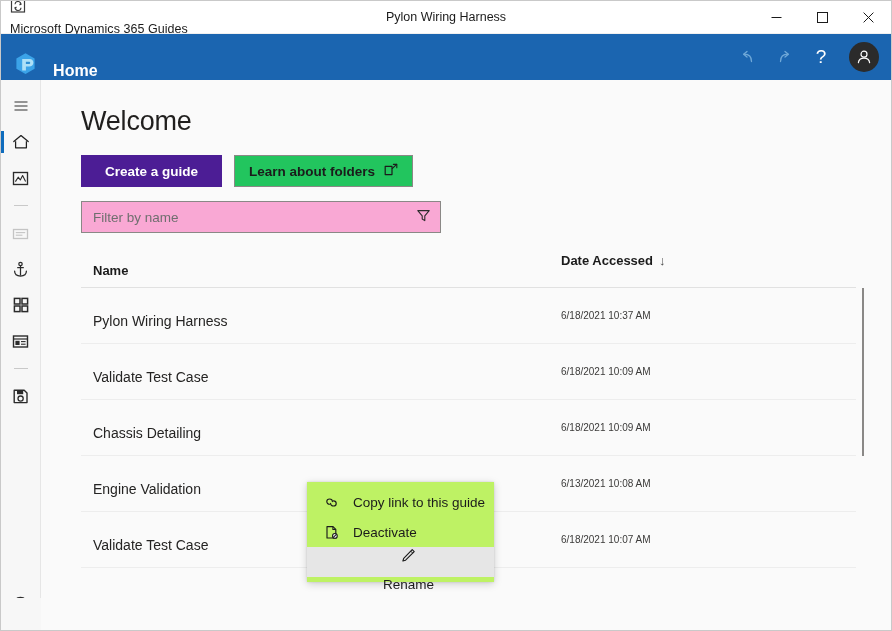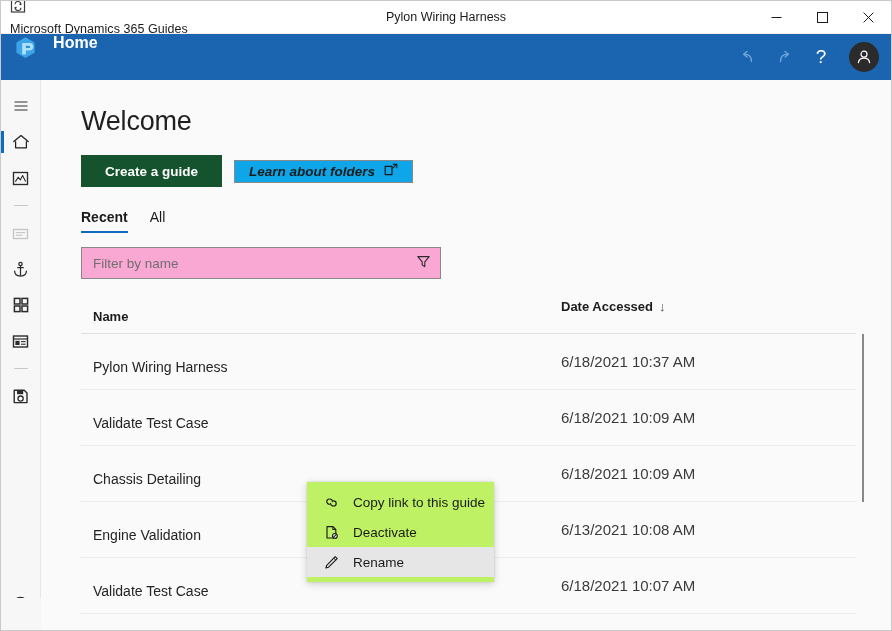--- a/index.html
+++ b/index.html
@@ -59,21 +59,21 @@
     display: flex; align-items: center; justify-content: center;
     cursor: default;
   }
   .wc-glyph { display: block; }
 
   
   .appbar {
     height: 46px;
     background: #1b65b0;
     display: flex;
-    align-items: flex-start;
+    align-items: flex-end;
     padding-left: 10px;
     position: relative;
   }
   .brand-logo { width: 30px; height: 30px; flex: 0 0 auto; }
   .brand-title {
     color: #ffffff;
     font-size: 16px;
     font-weight: bold;
     margin-left: 12px;
     letter-spacing: 0.1px;
@@ -156,44 +156,43 @@
     padding-top: 26px;
     letter-spacing: -0.2px;
   }
   .button-row {
     display: flex;
     align-items: center;
     gap: 12px;
     margin-top: 18px;
   }
   .btn-primary {
-    background: #14532d;
+    background: #4c1d95;
     color: #ffffff;
     border: none;
     font-size: 13.5px;
     font-weight: bold;
     font-family: "Liberation Sans", sans-serif;
     height: 32px;
     width: 141px;
     cursor: default;
   }
   .btn-secondary {
-    background: #0ea5e9;
+    background: #22c55e;
     color: #1b1b1b;
     border: 1px solid #8a8886;
     font-size: 13.5px;
     font-weight: bold;
     font-family: "Liberation Sans", sans-serif;
-    height: 23px;
+    height: 32px;
     padding: 0 14px;
     display: inline-flex;
     align-items: center;
     gap: 9px;
     cursor: default;
-    font-style: italic;
   }
   .tabs {
     display: flex;
     gap: 22px;
     margin-top: 22px;
   }
   .tab {
     font-size: 14px;
     color: #1b1b1b;
     padding-bottom: 8px;
@@ -257,21 +256,21 @@
     align-items: center;
     height: 56px;
     padding-left: 12px;
     border-bottom: 1px solid #ededed;
     cursor: default;
   }
   .td {
     font-size: 14px;
     color: #252423;
   }
-  .td.date { color: #3b3a39; font-size: 15px; }
+  .td.date { color: #3b3a39; font-size: 10px; }
   .scrollbar-track {
     position: absolute;
     right: -8px;
     top: 35px;
     width: 2px;
     height: 250px;
   }
   .scrollbar-thumb {
     width: 2px;
     height: 168px;
@@ -292,21 +291,21 @@
   .menu-item {
     display: flex;
     align-items: center;
     height: 30px;
     padding-left: 16px;
     gap: 13px;
     font-size: 13.5px;
     color: #1b1b1b;
     cursor: default;
   }
-  .menu-item.highlight { background: #e6e6e6; }
+  .menu-item.highlight { background: #e6e6e6; flex-direction: column; }
   .menu-icon {
     width: 17px; height: 17px;
     display: flex; align-items: center; justify-content: center;
     flex: 0 0 17px;
   }
   .rail-info-overlay {
     position: absolute;
     left: 0; bottom: 0;
     width: 40px; height: 32px;
     background: #f7f7f7;
@@ -480,24 +479,20 @@
           <span>
             <svg width="14" height="14" viewBox="0 0 14 14">
               <path d="M1.2 3.4 L8.0 3.4 L8.0 11.6 L1.2 11.6 Z" fill="none" stroke="#1b1b1b" stroke-width="1.2" stroke-linejoin="round"></path>
               <path d="M8.4 5.4 L12.6 1.4" fill="none" stroke="#1b1b1b" stroke-width="1.1" stroke-linecap="round"></path>
               <path d="M9.4 1.4 L12.8 1.4 L12.8 4.8" fill="none" stroke="#1b1b1b" stroke-width="1.1" stroke-linecap="round" stroke-linejoin="round"></path>
             </svg>
           </span>
         </button>
       </div>
 
-      <div class="tabs">
-        <div class="tab active">Recent</div>
-        <div class="tab">All</div>
-      </div>
 
       <div class="filter-wrap">
         <input class="filter-input" type="text" placeholder="Filter by name" style="">
         <span>
           <svg width="15" height="15" viewBox="0 0 15 15">
             <path d="M1.8 2.6 L13.2 2.6 L8.8 7.8 L8.8 12.6 L6.2 11.0 L6.2 7.8 Z" fill="none" stroke="#2b2b2b" stroke-width="1.1" stroke-linejoin="round"></path>
           </svg>
         </span>
       </div>
 

